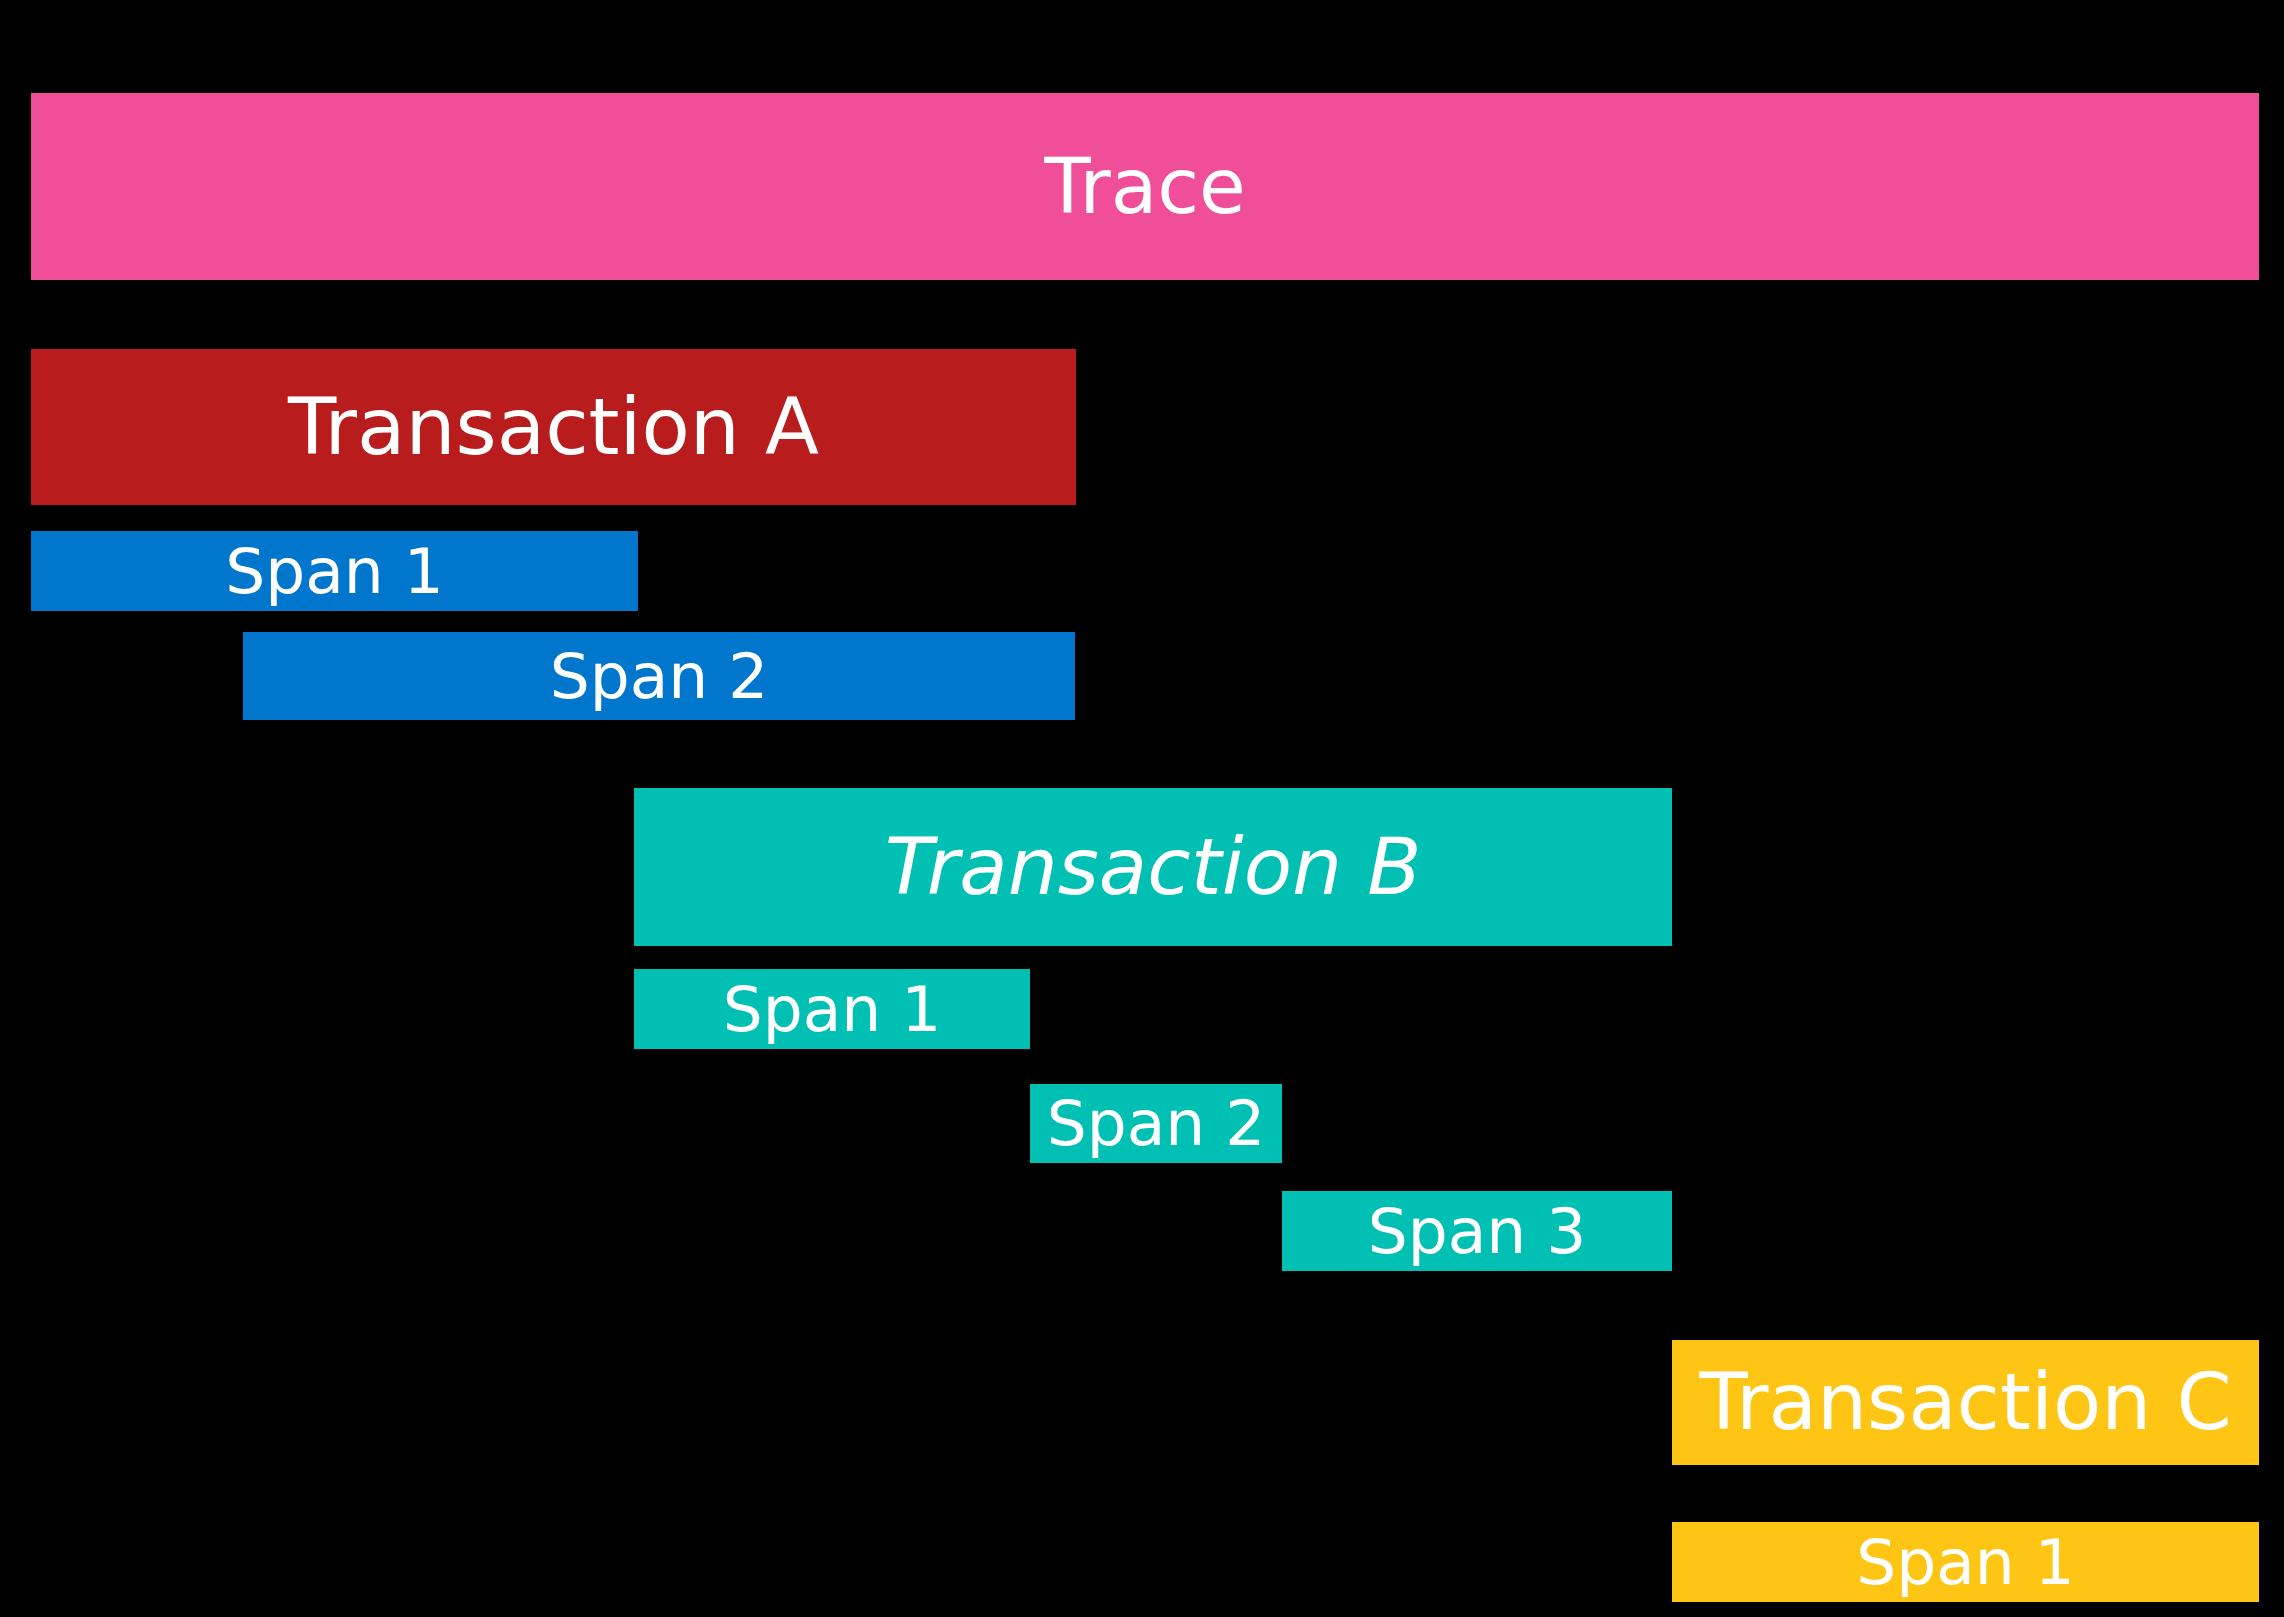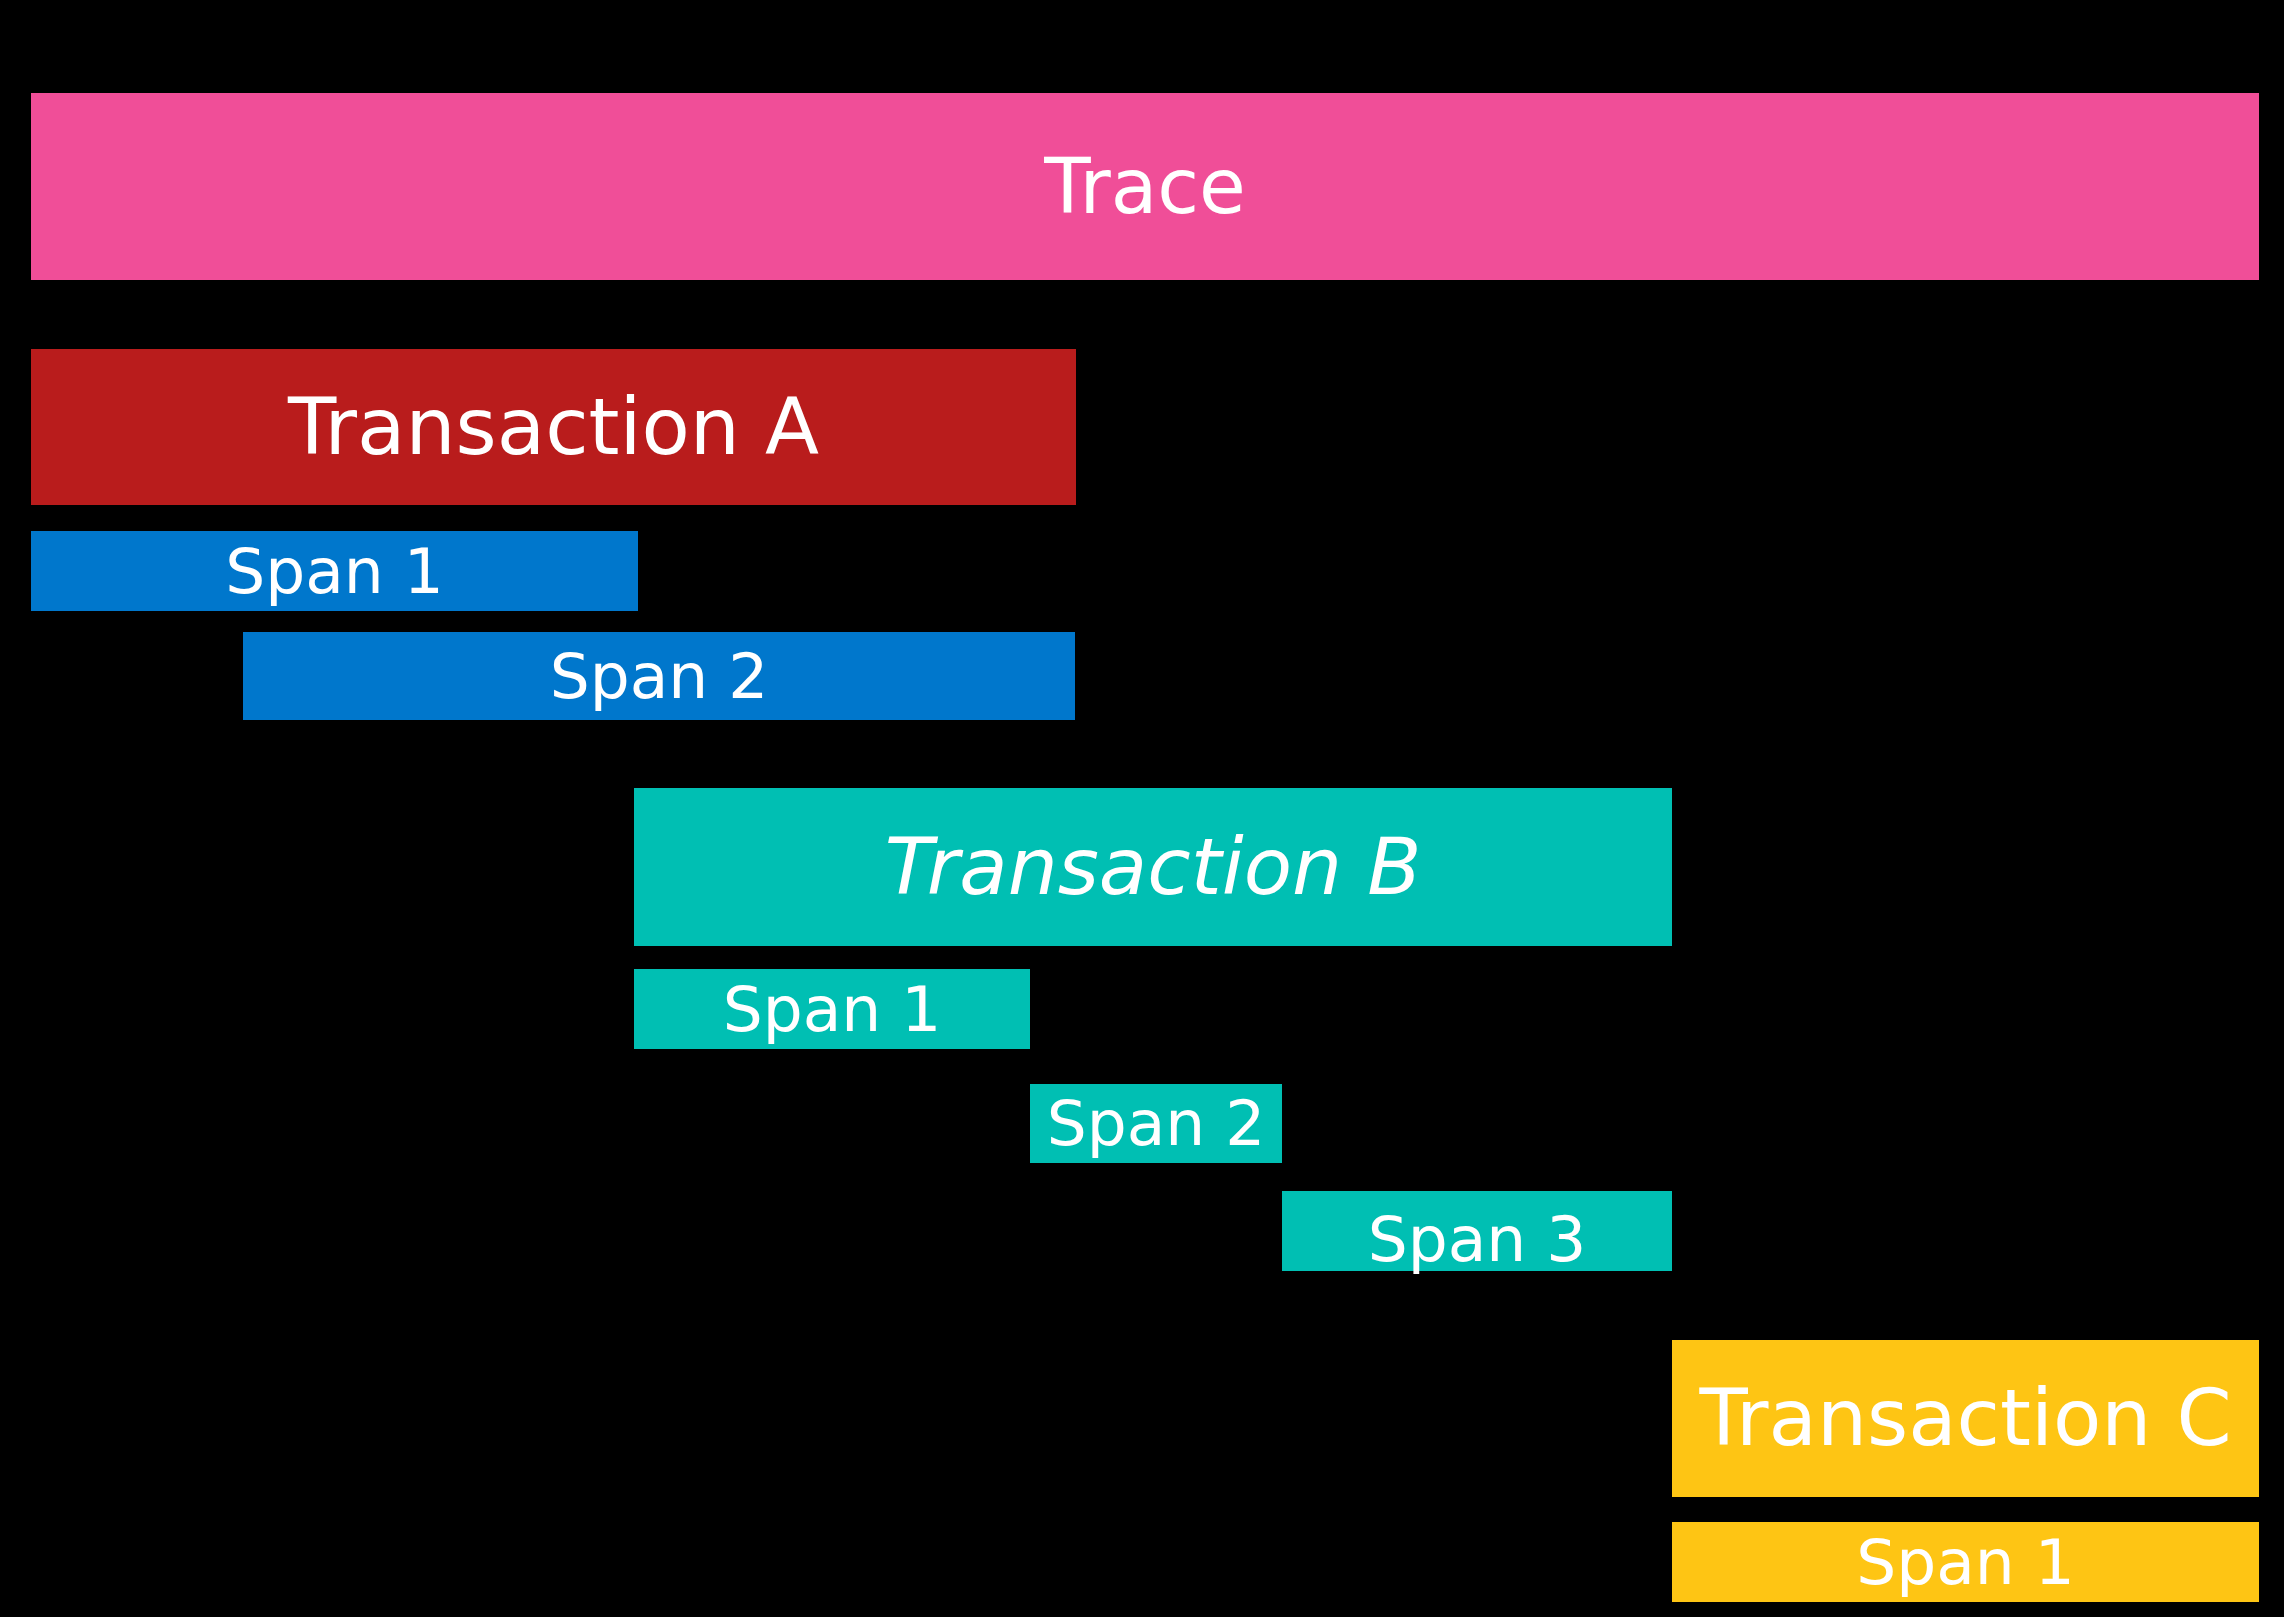--- a/index.html
+++ b/index.html
@@ -56,25 +56,25 @@
     </div>
 
     <div class="bar" style="left: 634px; top: 929px; width: 396px; height: 80px; background: rgb(0, 191, 179);">
       <span class="bar-label" style="font-size: 63px; color: rgb(255, 255, 255);">Span 1</span>
     </div>
 
     <div class="bar" style="left: 1030px; top: 1044px; width: 252px; height: 79px; background: rgb(0, 191, 179);">
       <span class="bar-label" style="font-size: 63px; color: rgb(255, 255, 255);">Span 2</span>
     </div>
 
-    <div class="bar" style="left: 1282px; top: 1151px; width: 390px; height: 80px; background: rgb(0, 191, 179); align-items: flex-end;">
+    <div class="bar" style="left: 1282px; top: 1151px; width: 390px; height: 80px; background: rgb(0, 191, 179);">
       <span class="bar-label" style="font-size: 63px; color: rgb(255, 255, 255);">Span 3</span>
     </div>
 
-    <div class="bar" style="left: 1672px; top: 1300px; width: 587px; height: 157px; background: rgb(254, 197, 20);">
+    <div class="bar" style="left: 1672px; top: 1300px; width: 587px; height: 125px; background: rgb(254, 197, 20);">
       <span class="bar-label" style="font-size: 79px; color: rgb(255, 255, 255);">Transaction C</span>
     </div>
 
     <div class="bar" style="left: 1672px; top: 1482px; width: 587px; height: 80px; background: rgb(254, 197, 20);">
       <span class="bar-label" style="font-size: 63px; color: rgb(255, 255, 255);">Span 1</span>
     </div>
   </div>
 
 
 </body></html>

